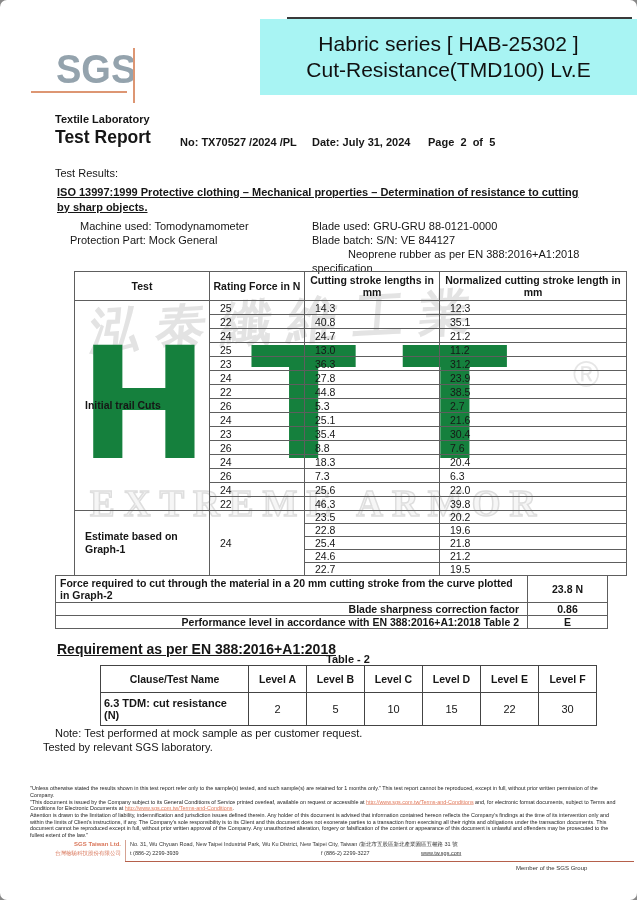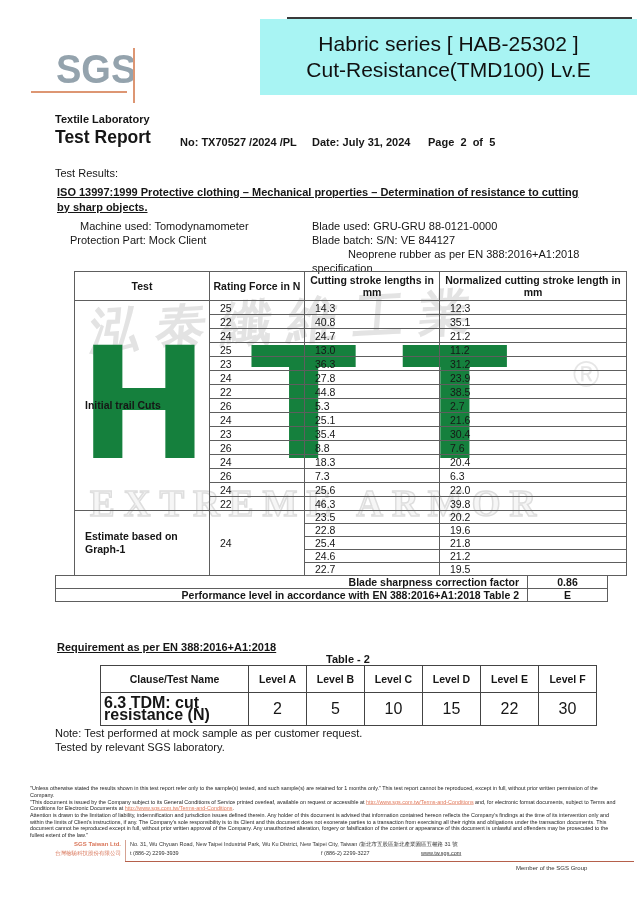--- a/index.html
+++ b/index.html
@@ -1,19 +1,20 @@
 <!DOCTYPE html>
 <html><head>
 <meta charset="utf-8">
 <style>
   html,body{margin:0;padding:0;background:#888;}
   .page{
     position:relative;width:637px;height:900px;background:#ffffff;
     font-family:"Liberation Sans", sans-serif;color:#161616;overflow:hidden;
     margin:0 auto;
+    border-radius:7px;
   }
   .abs{position:absolute;}
   
   .artifact-line{left:287px;top:17px;width:345px;height:2px;background:#3a3a3a;}
   
   .banner{
     left:260px;top:19px;width:377px;height:76px;background:#a8f4f3;
     display:flex;flex-direction:column;justify-content:center;align-items:center;
     font-size:21px;line-height:26px;color:#101010;text-align:center;
   }
@@ -52,30 +53,30 @@
   .t1 td.rowhead{font-weight:bold;line-height:13px;}
   .t1 tr.est td{height:12px;}
   .tb{width:552px;margin-top:-1px;}
   .tb td{border:1px solid #5e5e5e;font-size:10.5px;padding:1px 4px;vertical-align:middle;line-height:12px;}
   .tb .lbl{font-weight:bold;}
   .tb .right{text-align:right;padding-right:8px;}
   .tb .val{text-align:center;font-weight:bold;}
   .tb tr.small td{height:12px;padding-top:0;padding-bottom:0;}
   .tb tr.force td{height:24px;}
 
-  .requirement{left:57px;top:641px;font-size:11px;font-weight:bold;text-decoration:underline;}
+  .requirement{left:57px;top:641px;font-size:14px;font-weight:bold;text-decoration:underline;}
   .t2caption{left:100px;top:653px;width:496px;text-align:center;font-size:11px;font-weight:bold;}
   .table2-wrap{left:100px;top:665px;z-index:1;}
   .t2{width:496px;}
   .t2 th{border:1px solid #444;font-size:10.5px;font-weight:bold;height:24px;padding:1px 2px;vertical-align:middle;}
-  .t2 td{border:1px solid #444;font-size:16px;text-align:center;height:30px;padding:1px 3px;vertical-align:middle;line-height:12px;}
+  .t2 td{border:1px solid #444;font-size:11px;text-align:center;height:30px;padding:1px 3px;vertical-align:middle;line-height:12px;}
   .t2 td.lbl{font-weight:bold;text-align:left;}
 
   .note1{left:55px;top:727px;font-size:11px;}
-  .note2{left:55px;top:741px;font-size:11px;}
+  .note2{left:43px;top:741px;font-size:11px;}
 
   
   .fineprint{left:30px;top:785px;width:1172px;transform:scale(.5);transform-origin:0 0;font-size:10.8px;line-height:13.4px;color:#222;}
   .fineprint .link{color:#e07a5c;text-decoration:underline;}
 
   
   .footer{left:25px;top:839px;width:1224px;height:80px;transform:scale(.5);transform-origin:0 0;}
   .f-company{position:absolute;left:0;top:3px;width:192px;text-align:right;color:#d9765a;}
   .f-company .en{font-size:12px;font-weight:bold;}
   .f-company .zh{font-size:11px;margin-top:3px;}
@@ -106,21 +107,21 @@
   <div class="abs lab-name">Textile Laboratory</div>
   <div class="abs report-title">Test Report</div>
   <div class="abs report-no">No: TX70527 /2024 /PL</div>
   <div class="abs report-date">Date: July 31, 2024</div>
   <div class="abs report-page">Page  2  of  5</div>
   <div class="abs test-results">Test Results:</div>
 
   <div class="abs iso-heading">ISO 13997:1999 Protective clothing – Mechanical properties – Determination of resistance to cutting by sharp objects.</div>
 
   <div class="abs detail d-machine">Machine used: Tomodynamometer</div>
-  <div class="abs detail d-protection">Protection Part: Mock Client</div>
+  <div class="abs detail d-protection">Protection Part: Mock General</div>
   <div class="abs detail d-blade1">Blade used: GRU-GRU 88-0121-0000</div>
   <div class="abs detail d-blade2">Blade batch: S/N: VE 844127</div>
   <div class="abs detail d-blade3">Neoprene rubber as per EN 388:2016+A1:2018</div>
   <div class="abs detail d-blade4">specification</div>
 
   <div class="abs watermark">
     <div class="wm-cjk">泓泰纖維工業</div>
     <div class="wm-brand">HTT</div>
     <div class="wm-reg">®</div>
     <div class="wm-sub">EXTREME ARMOR</div>
@@ -242,20 +243,24 @@
             <td>19.5</td>
           </tr>
         </tbody>
     </table>
     <table class="tb">
       <colgroup>
           <col style="width:472px">
           <col style="width:80px">
         </colgroup>
       <tbody>
+        <tr class="force">
+          <td class="lbl">Force required to cut through the material in a 20 mm cutting stroke from the curve plotted in Graph-2</td>
+          <td class="val">23.8 N</td>
+        </tr>
         <tr class="small">
           <td class="lbl right">Blade sharpness correction factor</td>
           <td class="val">0.86</td>
         </tr>
         <tr class="small">
           <td class="lbl right">Performance level in accordance with EN 388:2016+A1:2018 Table 2</td>
           <td class="val">E</td>
         </tr>
       </tbody>
     </table>

